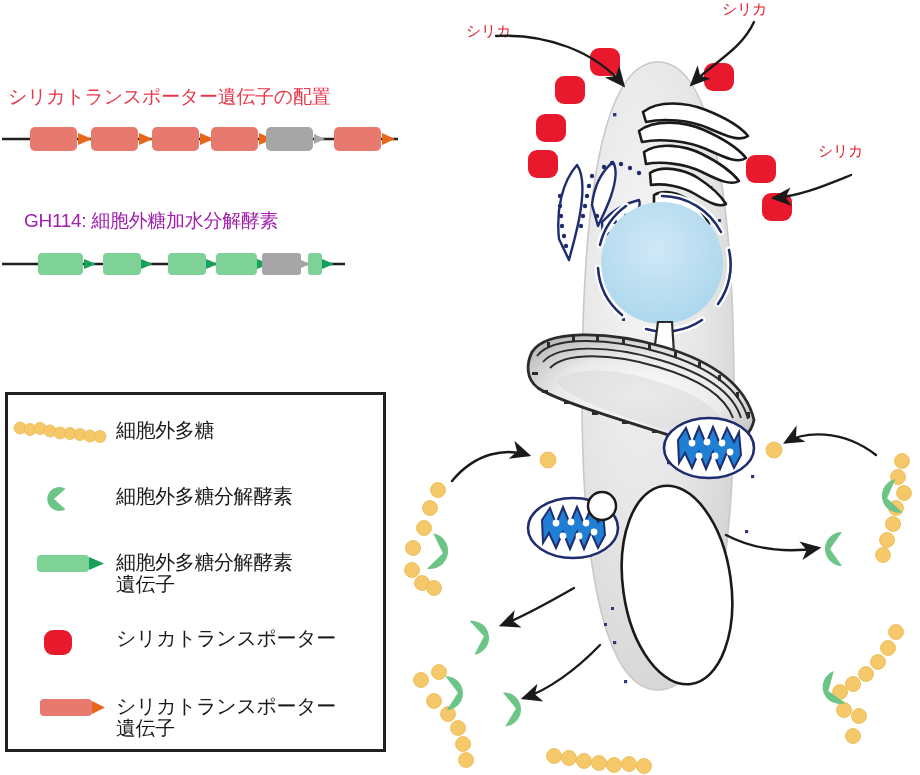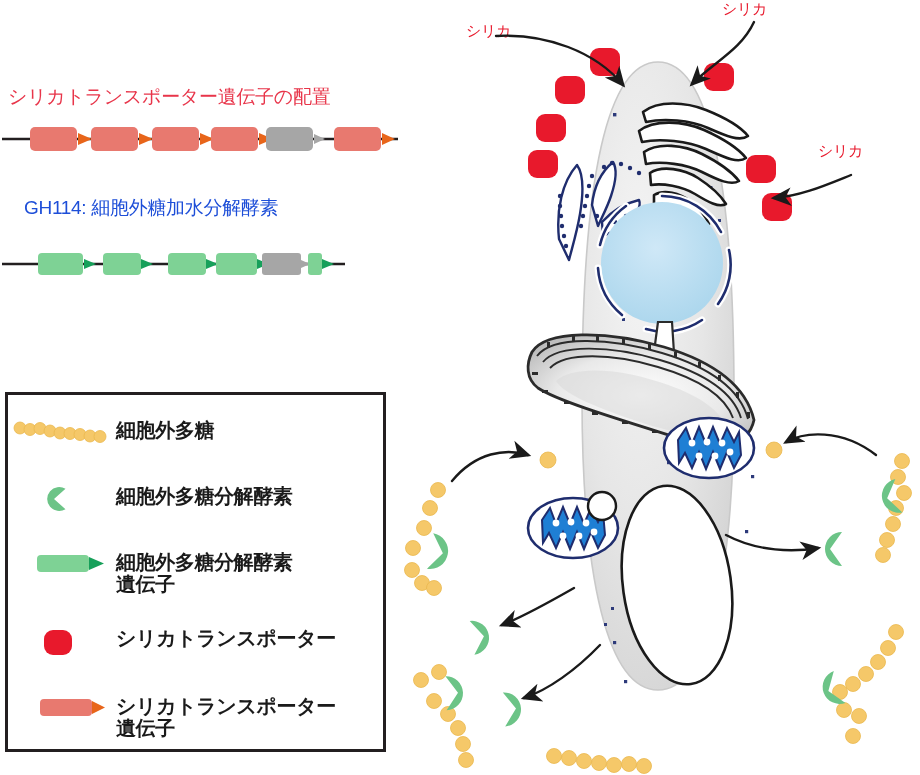--- a/index.html
+++ b/index.html
@@ -13,21 +13,21 @@
   .stage{position:absolute;inset:0;width:920px;height:775px;}
 
   
   .panel-title{
     position:absolute;
     font-size:19px;
     letter-spacing:-0.3px;
     white-space:nowrap;
   }
   #title-silica{ left:8px; top:84px; color:#e8354a; }
-  #title-gh114 { left:24px; top:195px; color:#1d4ed8; }
+  #title-gh114 { left:24px; top:208px; color:#a21caf; }
 
   .gene-track{position:absolute;left:0;}
   #gene-track-silica{ top:122px; }
   #gene-track-gh114 { top:247px; }
 
   
   #legend-box{
     position:absolute;
     left:5px; top:392px;
     width:381px; height:360px;
@@ -44,21 +44,20 @@
     position:relative;
     flex:0 0 auto;
     display:block;
   }
   .legend-label{
     font-size:20px;
     color:#1a1a1a;
     line-height:1.12;
     letter-spacing:-0.4px;
     white-space:pre-line;
-    font-weight:bold;
   }
 
   
   #legend-row-eps        { left:8px;  top:418px; }
   #legend-row-enzyme     { left:8px;  top:484px; }
   #legend-row-enzyme-gene{ left:8px;  top:550px; }
   #legend-row-transporter{ left:8px;  top:626px; }
   #legend-row-transporter-gene{ left:8px; top:694px; }
 
   .glyph-slot{ width:100px; display:flex; justify-content:flex-end; align-items:center; }

